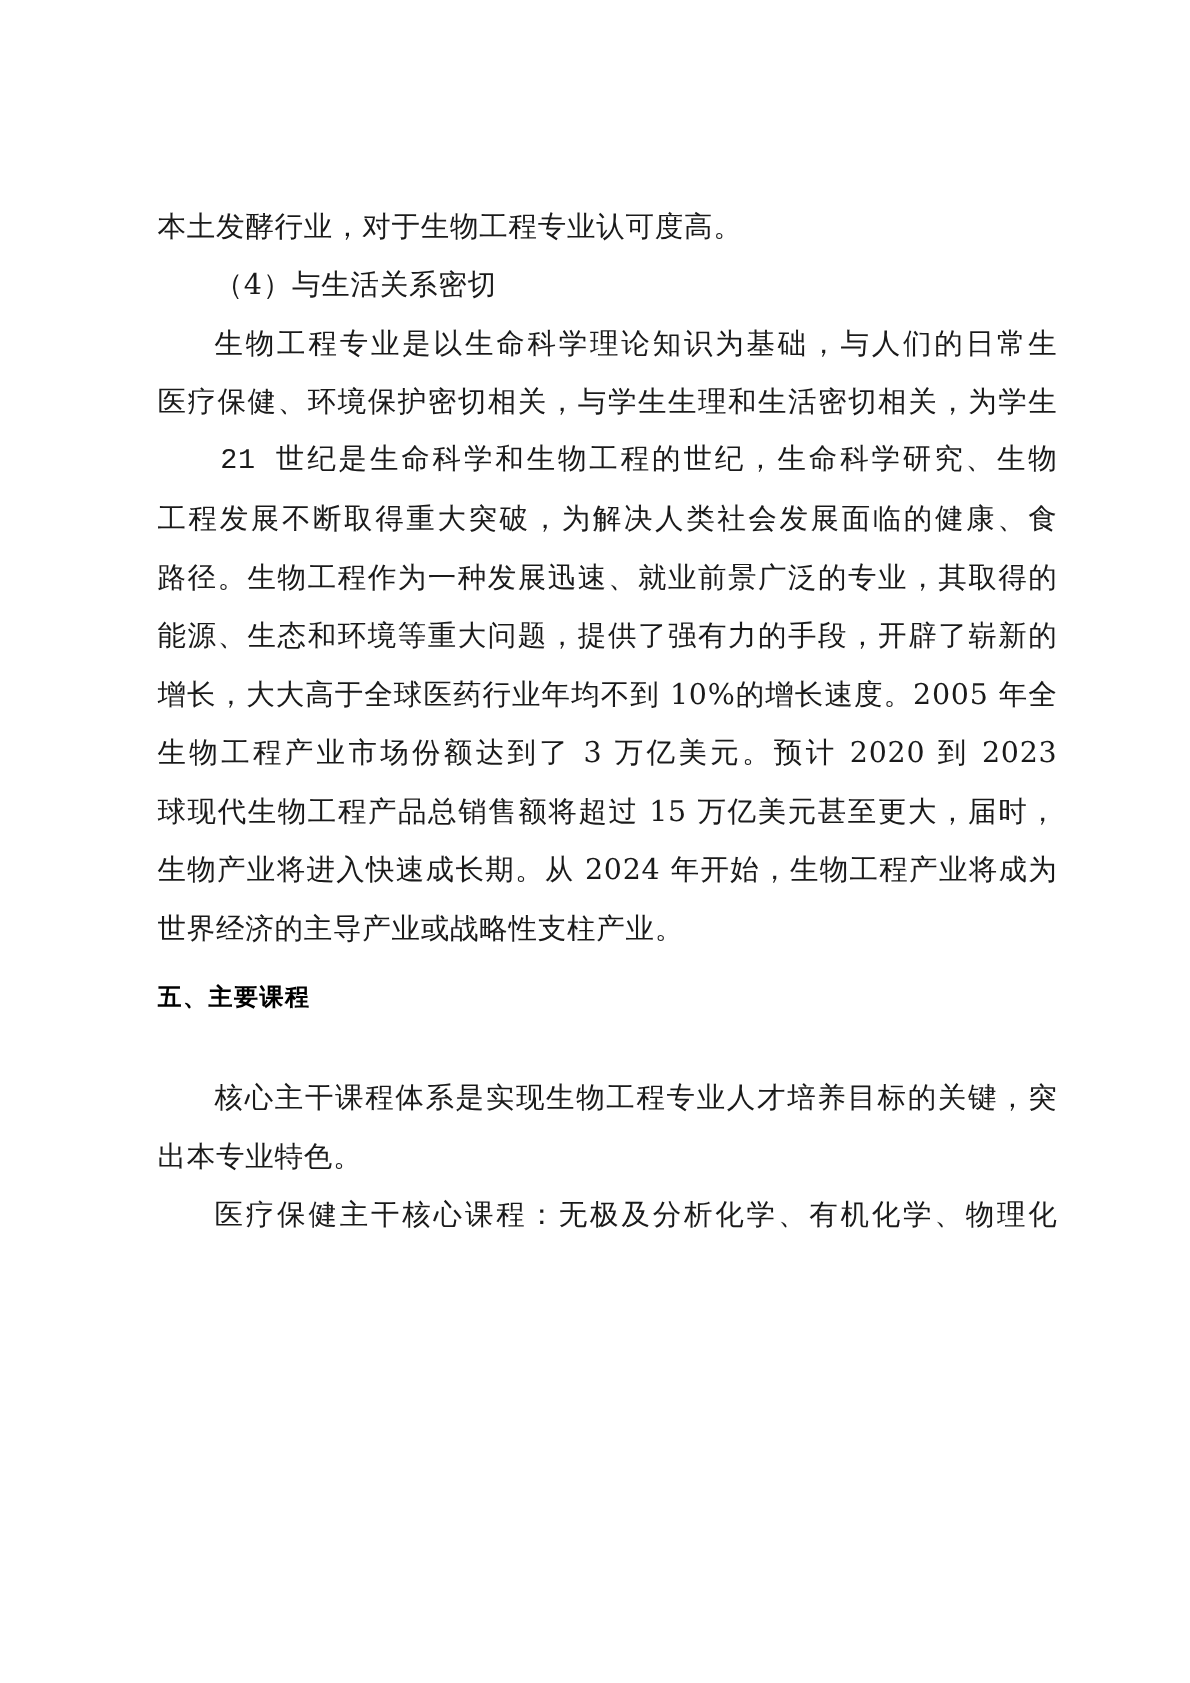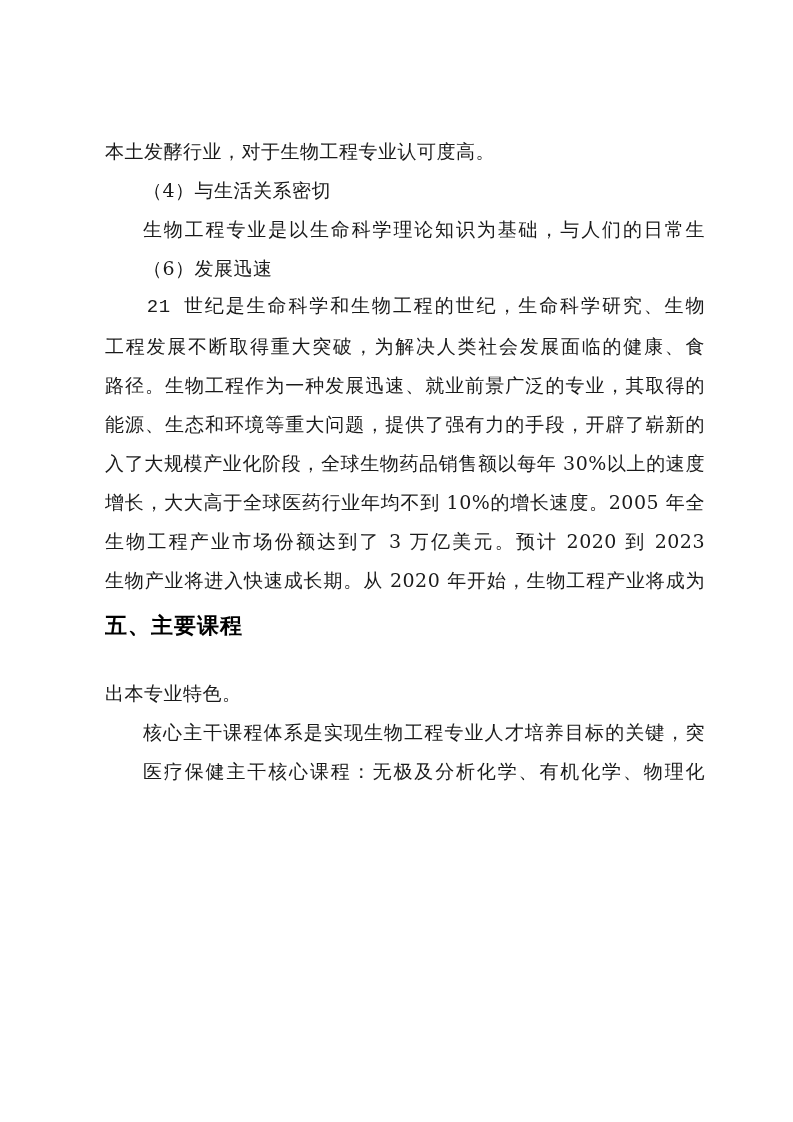--- a/index.html
+++ b/index.html
@@ -30,48 +30,49 @@
     text-align: left;
     letter-spacing: 0.5px;
   }
   .line.justify {
     text-align: justify;
     text-align-last: justify;
   }
   .heading {
     font-family: "DejaVu Sans", "Liberation Sans", sans-serif;
     font-weight: 700;
-    font-size: 22px;
+    font-size: 16px;
     line-height: 44px;
     height: 44px;
     margin-top: 4px;
     margin-bottom: 26px;
     color: #000000;
     letter-spacing: 1px;
     overflow: hidden;
   }
   .bold-seg {
     font-weight: 400;
   }
 </style>
 </head>
 <body>
 
 <div class="page">
   <div class="content" id="document-content">
       <div class="line">本土发酵行业，对于生物工程专业认可度高。</div>
       <div class="line" style="text-indent: 2em;">（4）与生活关系密切</div>
       <div class="line justify" style="text-indent: 2em;">生物工程专业是以生命科学理论知识为基础，与人们的日常生活、</div>
-      <div class="line" style="text-indent: 2em;">（6）发展迅速</div>
+      <div class="line justify">医疗保健、环境保护密切相关，与学生生理和生活密切相关，为学生</div>
       <div class="line justify" style="text-indent: 2.2em; font-family: Liberation Mono, monospace;">21 世纪是生命科学和生物工程的世纪，生命科学研究、生物</div>
       <div class="line justify">工程发展不断取得重大突破，为解决人类社会发展面临的健康、食品、</div>
       <div class="line justify">路径。生物工程作为一种发展迅速、就业前景广泛的专业，其取得的</div>
       <div class="line justify">能源、生态和环境等重大问题，提供了强有力的手段，开辟了崭新的</div>
-      <div class="line justify">入了大规模产业化阶段，全球生物药品销售额以每年 30%以上的速度</div>
       <div class="line justify">增长，大大高于全球医药行业年均不到 10%的增长速度。2005 年全球</div>
       <div class="line justify">生物工程产业市场份额达到了 3 万亿美元。预计 2020 到 2023 年，全</div>
-      <div class="line justify">生物产业将进入快速成长期。从 2020 年开始，生物工程产业将成为</div>
+      <div class="line justify">球现代生物工程产品总销售额将超过 15 万亿美元甚至更大，届时，</div>
+      <div class="line justify">生物产业将进入快速成长期。从 2024 年开始，生物工程产业将成为</div>
+      <div class="line">世界经济的主导产业或战略性支柱产业。</div>
       <div class="heading">五、主要课程</div>
+      <div class="line justify" style="text-indent: 2em;">核心主干课程体系是实现生物工程专业人才培养目标的关键，突</div>
       <div class="line">出本专业特色。</div>
-      <div class="line justify" style="text-indent: 2em;">核心主干课程体系是实现生物工程专业人才培养目标的关键，突</div>
       <div class="line justify" style="text-indent: 2em;"><span class="">医疗保健</span><span class="bold-seg">主干核心课程：</span><span class="">无极及分析化学、有机化学、物理化学、</span></div>
     </div>
 </div>
 
 </body></html>

